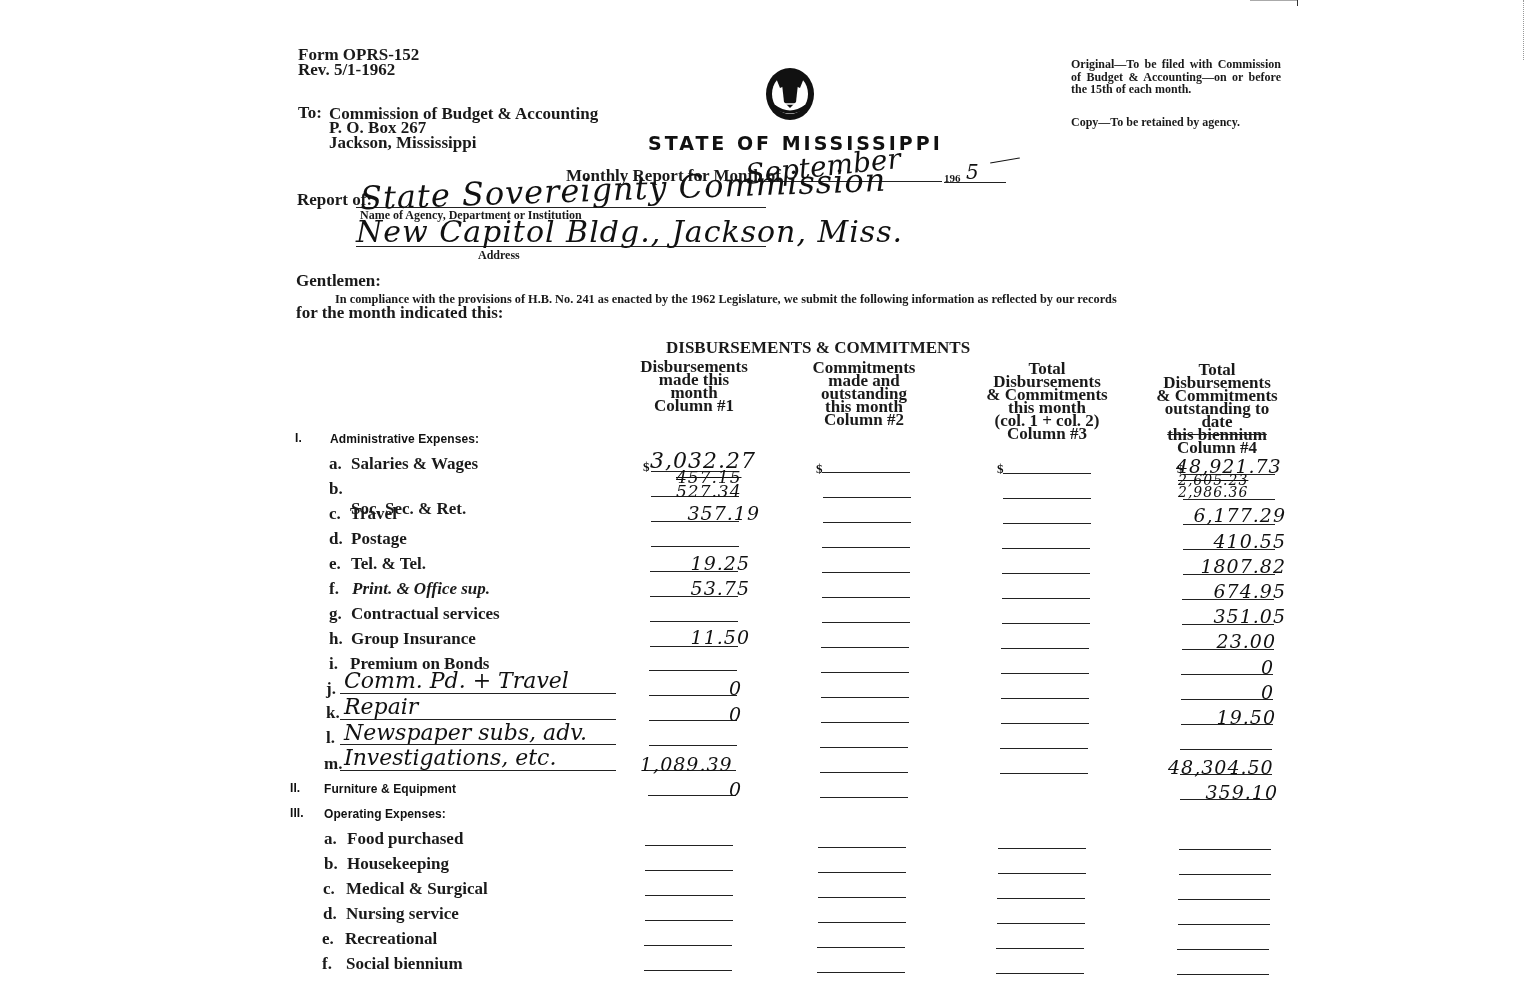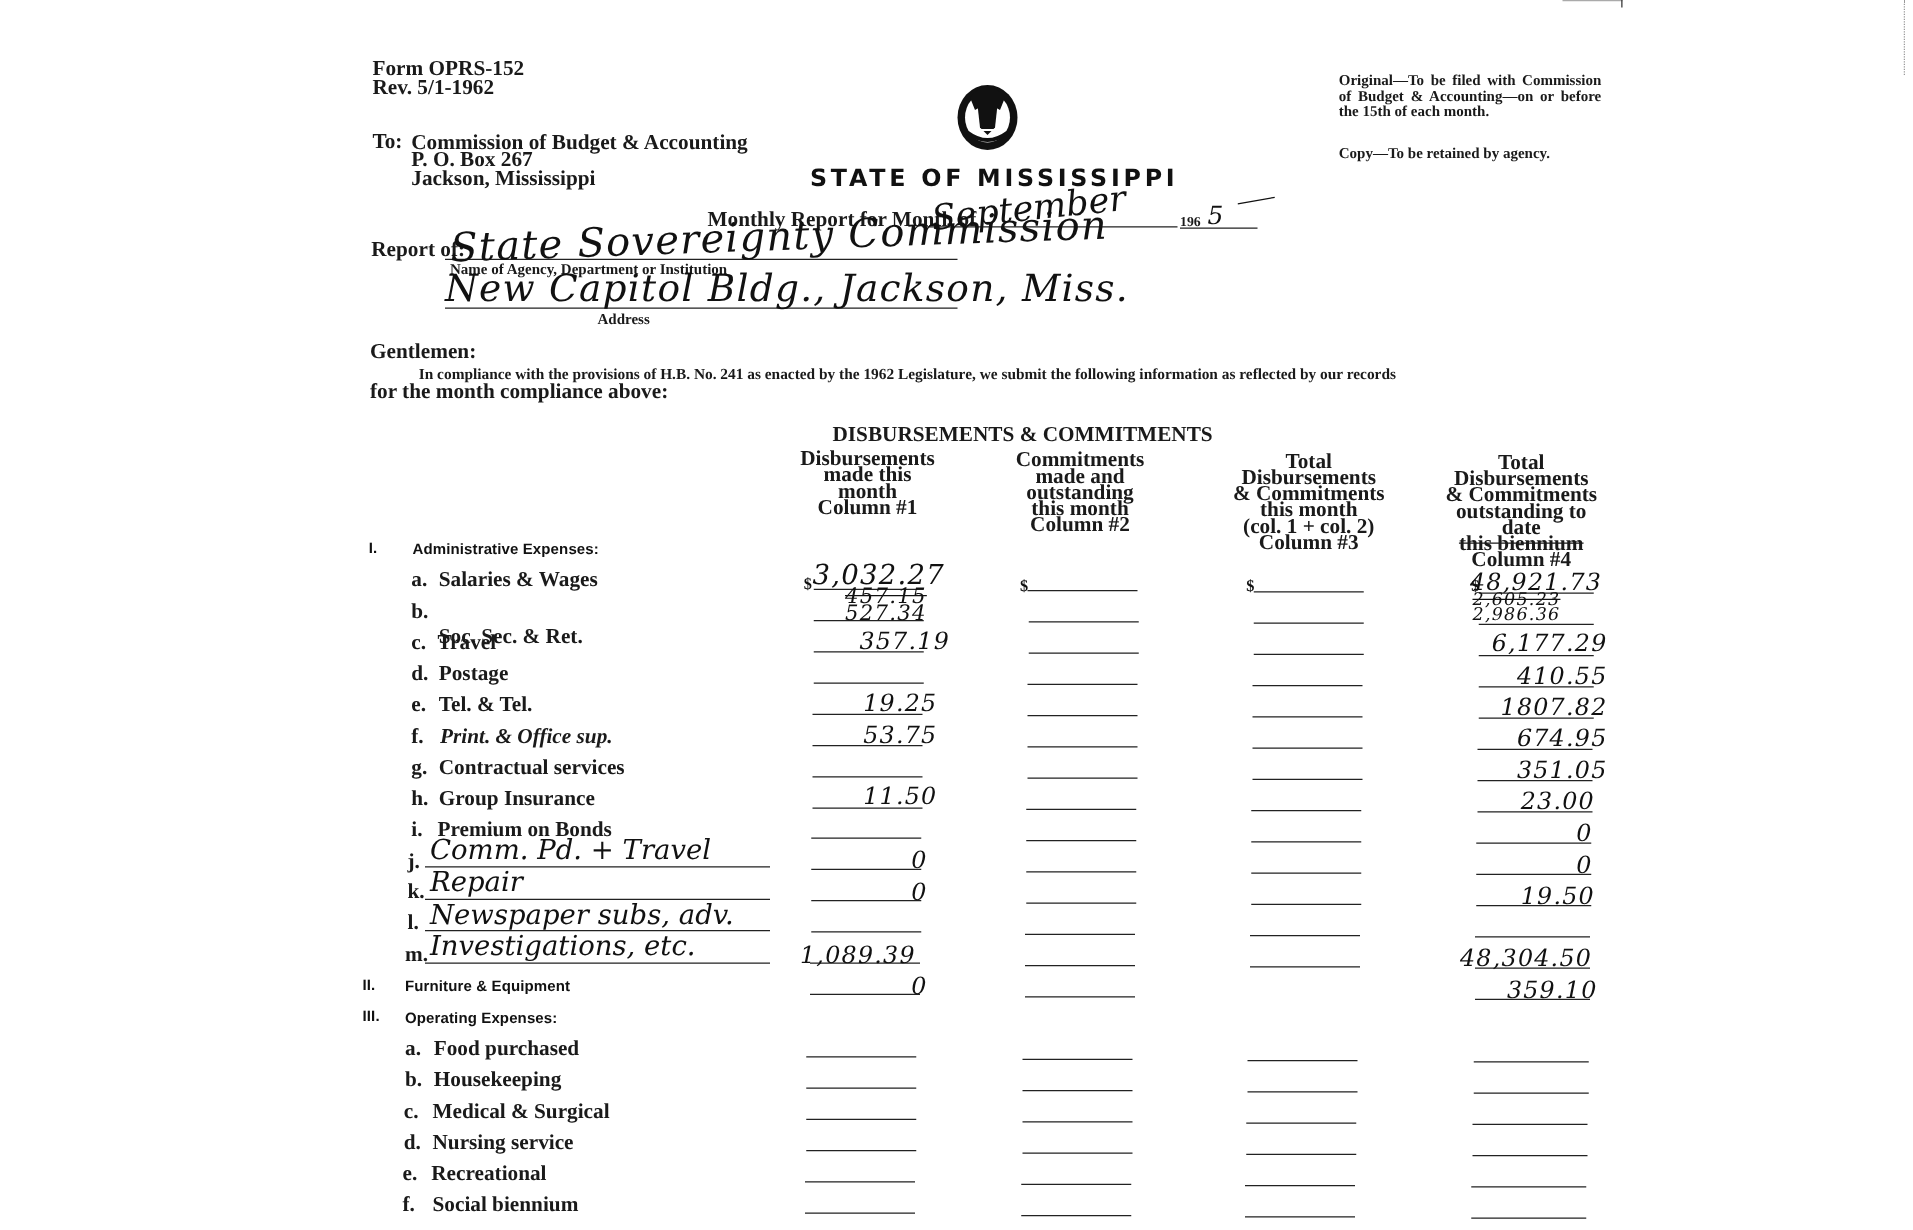--- a/index.html
+++ b/index.html
@@ -56,21 +56,21 @@
 <div class="abs hw-line" style="left:356px;top:207px;width:410px;"></div>
 <div class="abs hand" style="left:360px;top:170px;font-size:32px;letter-spacing:1px;transform:rotate(-2deg);">State Sovereignty Commission</div>
 <div class="abs print print-sm" style="left:360px;top:209px;">Name of Agency, Department or Institution</div>
 
 <div class="abs hw-line" style="left:356px;top:246px;width:410px;"></div>
 <div class="abs hand" style="left:356px;top:214px;font-size:30px;letter-spacing:1px;">New Capitol Bldg., Jackson, Miss.</div>
 <div class="abs print print-sm" style="left:478px;top:249px;">Address</div>
 
 <div class="abs print" style="left:296px;top:274px;">Gentlemen:</div>
 <div class="abs print" style="left:335px;top:293px;width:945px;white-space:nowrap;font-size:12.3px;">In compliance with the provisions of H.B. No. 241 as enacted by the 1962 Legislature, we submit the following information as reflected by our records</div>
-<div class="abs print" style="left:296px;top:306px;">for the month compliance above:</div>
+<div class="abs print" style="left:296px;top:306px;">for the month indicated this:</div>
 
 <div class="abs print" style="left:666px;top:341px;">DISBURSEMENTS &amp; COMMITMENTS</div>
 
 <div class="abs print colhdr" style="left:640px;top:360px;width:108px;">
   <div>Disbursements</div>
   <div>made this</div>
   <div>month</div>
   <div>Column #1</div>
 </div>
 <div class="abs print colhdr" style="left:795px;top:361px;width:138px;">

